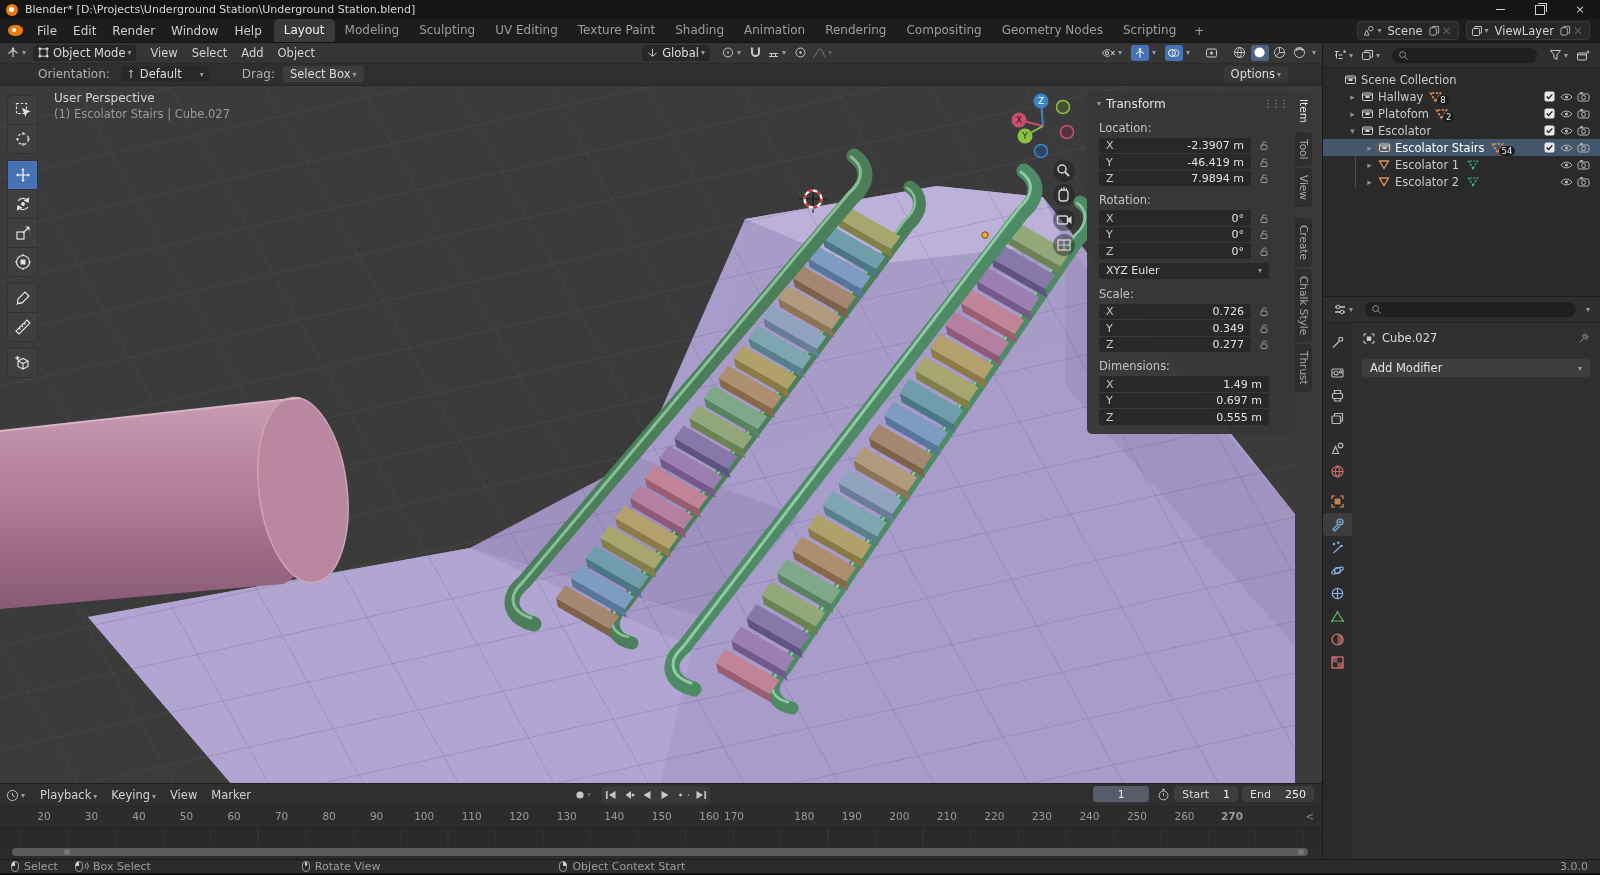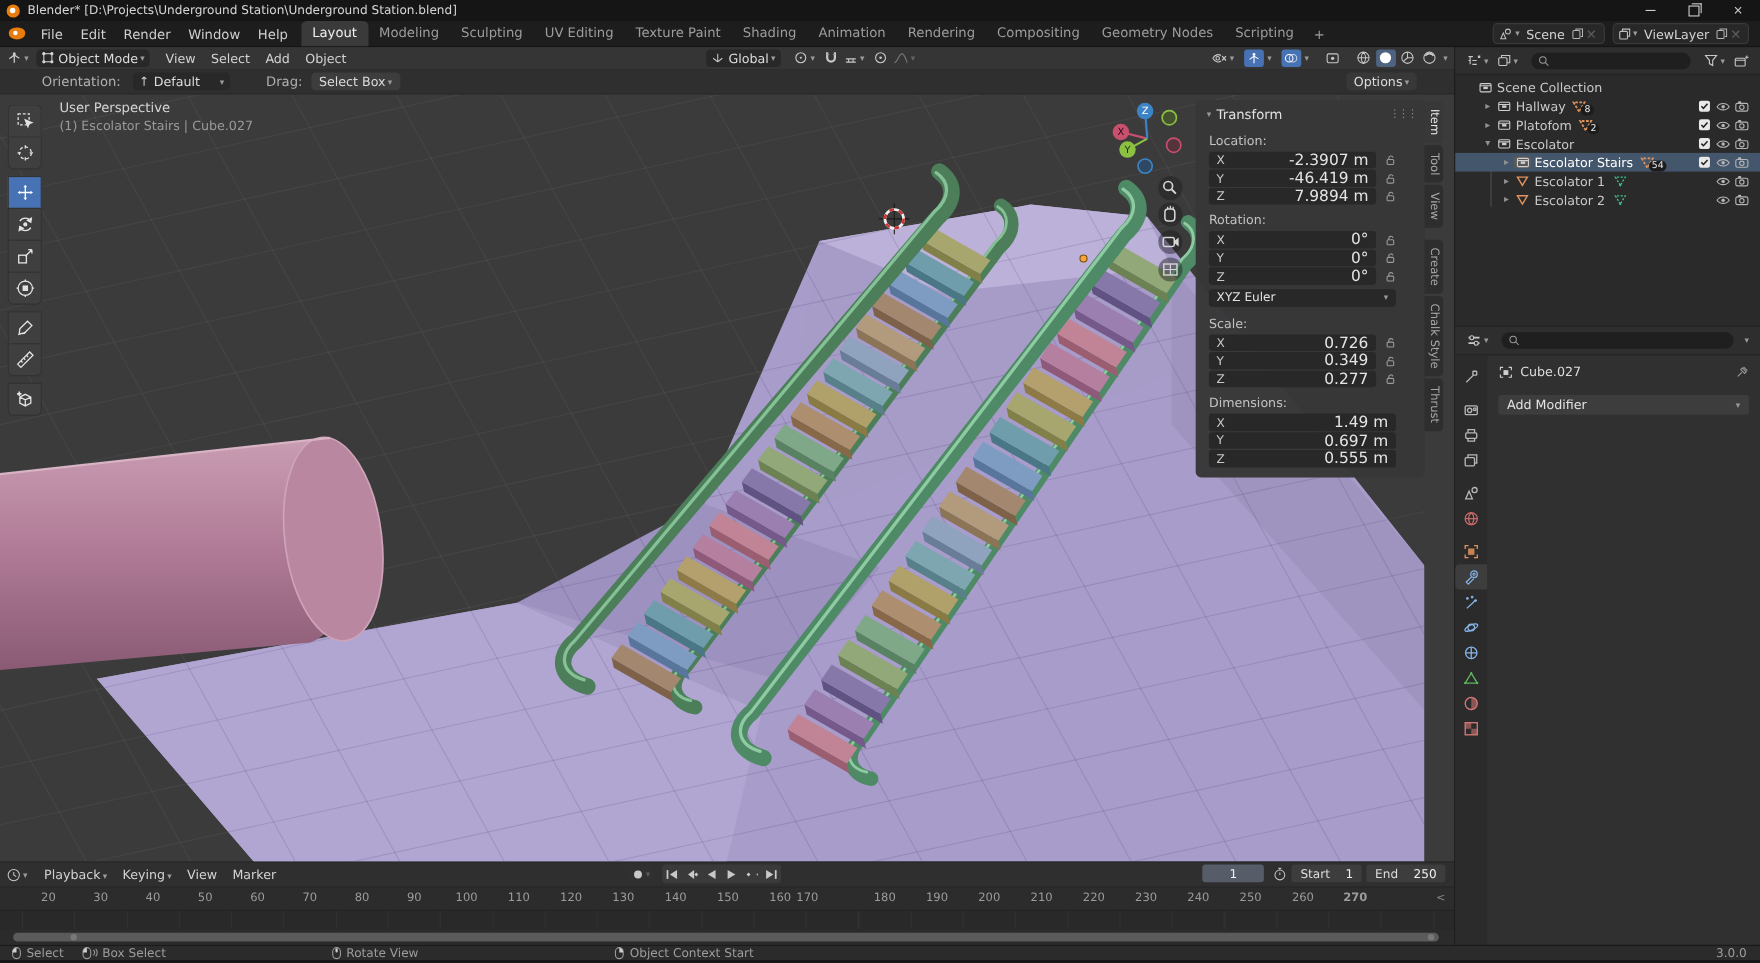--- a/index.html
+++ b/index.html
@@ -58,21 +58,21 @@
   .tool.rb{border-radius:0 0 5px 5px;border-bottom:1px solid #323232;margin-bottom:6px;}
   .tool.active{background:#4772b3;}
   
   #npanel{position:absolute;right:27px;top:5px;width:208px;background:rgba(55,55,55,.97);border-radius:5px;padding:4px 0 8px;box-sizing:border-box;}
   #np-head{display:flex;align-items:center;padding:2px 8px 4px;color:#e2e2e2;}
   #np-head .grip{margin-left:auto;color:#8a8a8a;letter-spacing:-2px;font-size:10px;}
   .tf-label{color:#c2c2c2;padding:6px 0 3px 12px;font-size:11.5px;}
   .tf-row{display:flex;align-items:center;padding:0 6px 1px 12px;}
   .tf-field{display:flex;align-items:center;width:152px;height:15.5px;background:#282828;border-radius:3px;padding:0 7px;box-sizing:border-box;}
   .tf-axis{color:#c8c8c8;font-size:11px;}
-  .tf-val{margin-left:auto;color:#e4e4e4;font-size:14px;}
+  .tf-val{margin-left:auto;color:#e4e4e4;font-size:11px;}
   .tf-lock{width:18px;display:flex;justify-content:center;margin-left:3px;}
   .tf-dd{display:flex;align-items:center;background:#282828;border-radius:3px;height:16px;margin:3px 6px 2px 12px;width:170px;padding:0 7px;box-sizing:border-box;color:#e0e0e0;font-size:11px;}
   .tf-dd .chev{margin-left:auto;}
   .tf-row.wide .tf-field{width:170px;}
   
   #vtabs{position:absolute;right:0;top:6px;width:27px;display:flex;flex-direction:column;align-items:flex-start;}
   .vtab{writing-mode:vertical-rl;background:#2e2e2e;color:#a8a8a8;font-size:10.5px;padding:7px 3px;border-radius:0 4px 4px 0;margin-bottom:2px;line-height:1;}
   .vtab.active{background:#383838;color:#e8e8e8;}
   .vtab.gap{margin-top:9px;}
   

